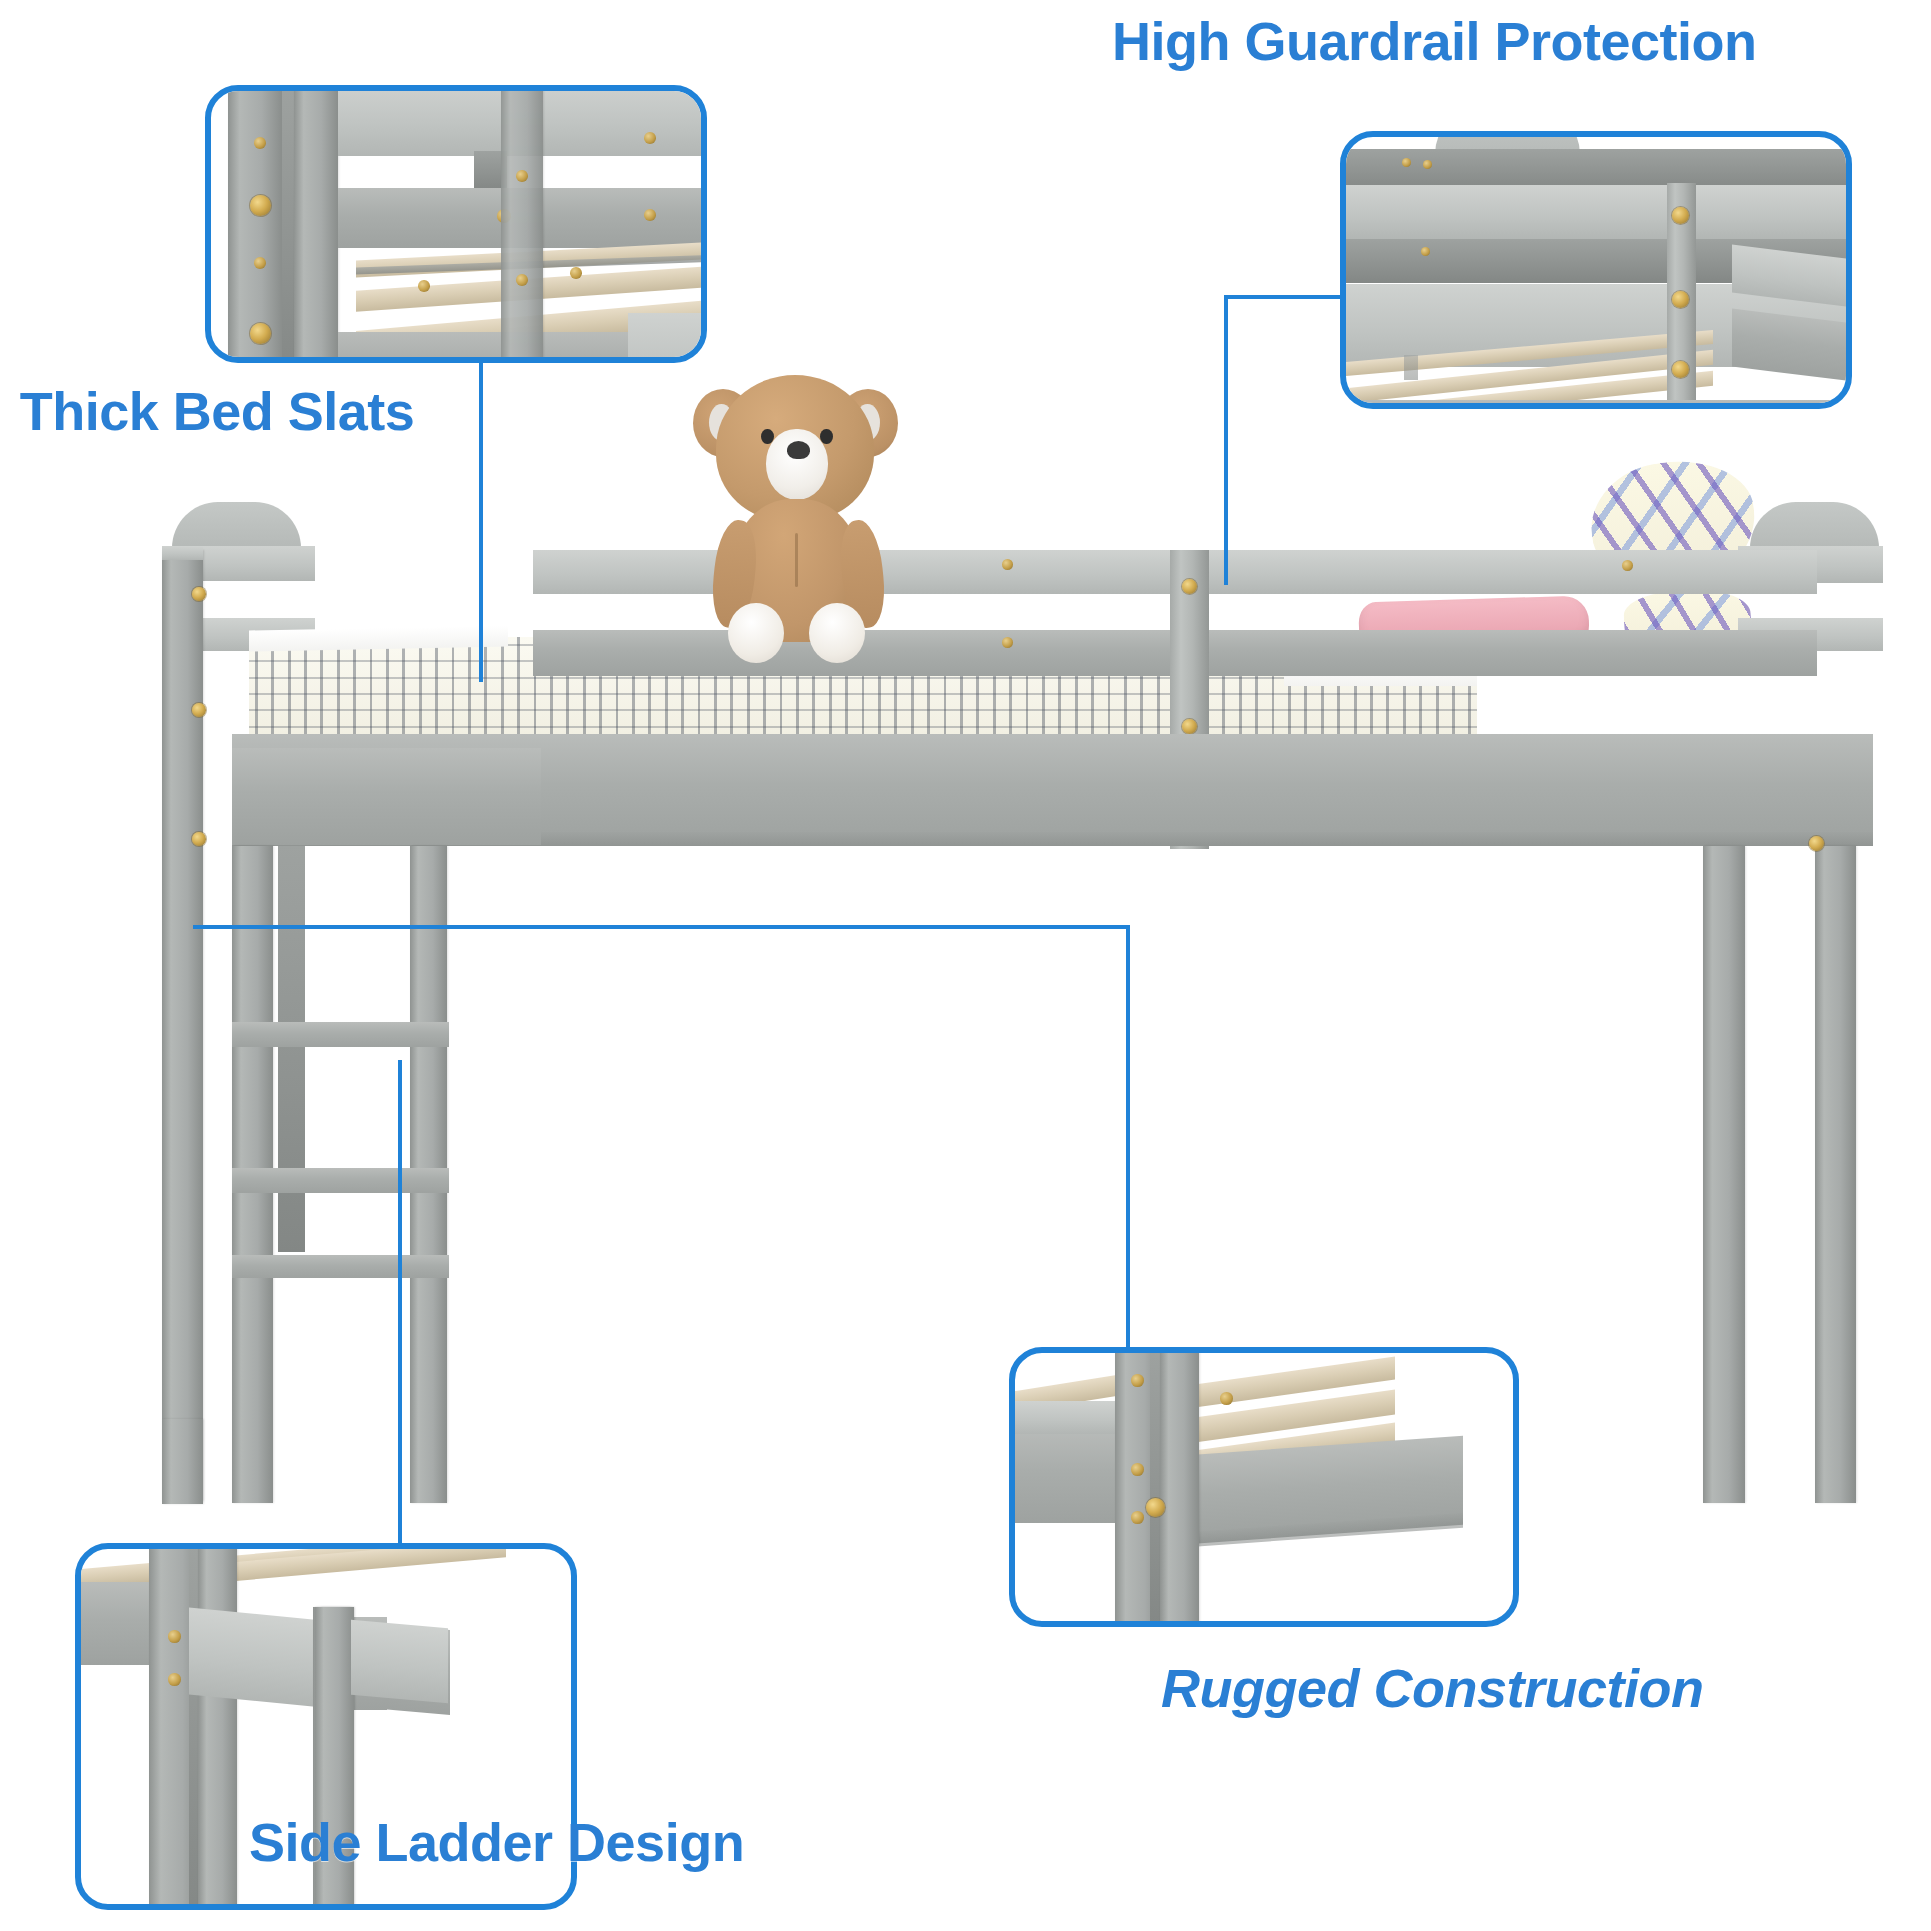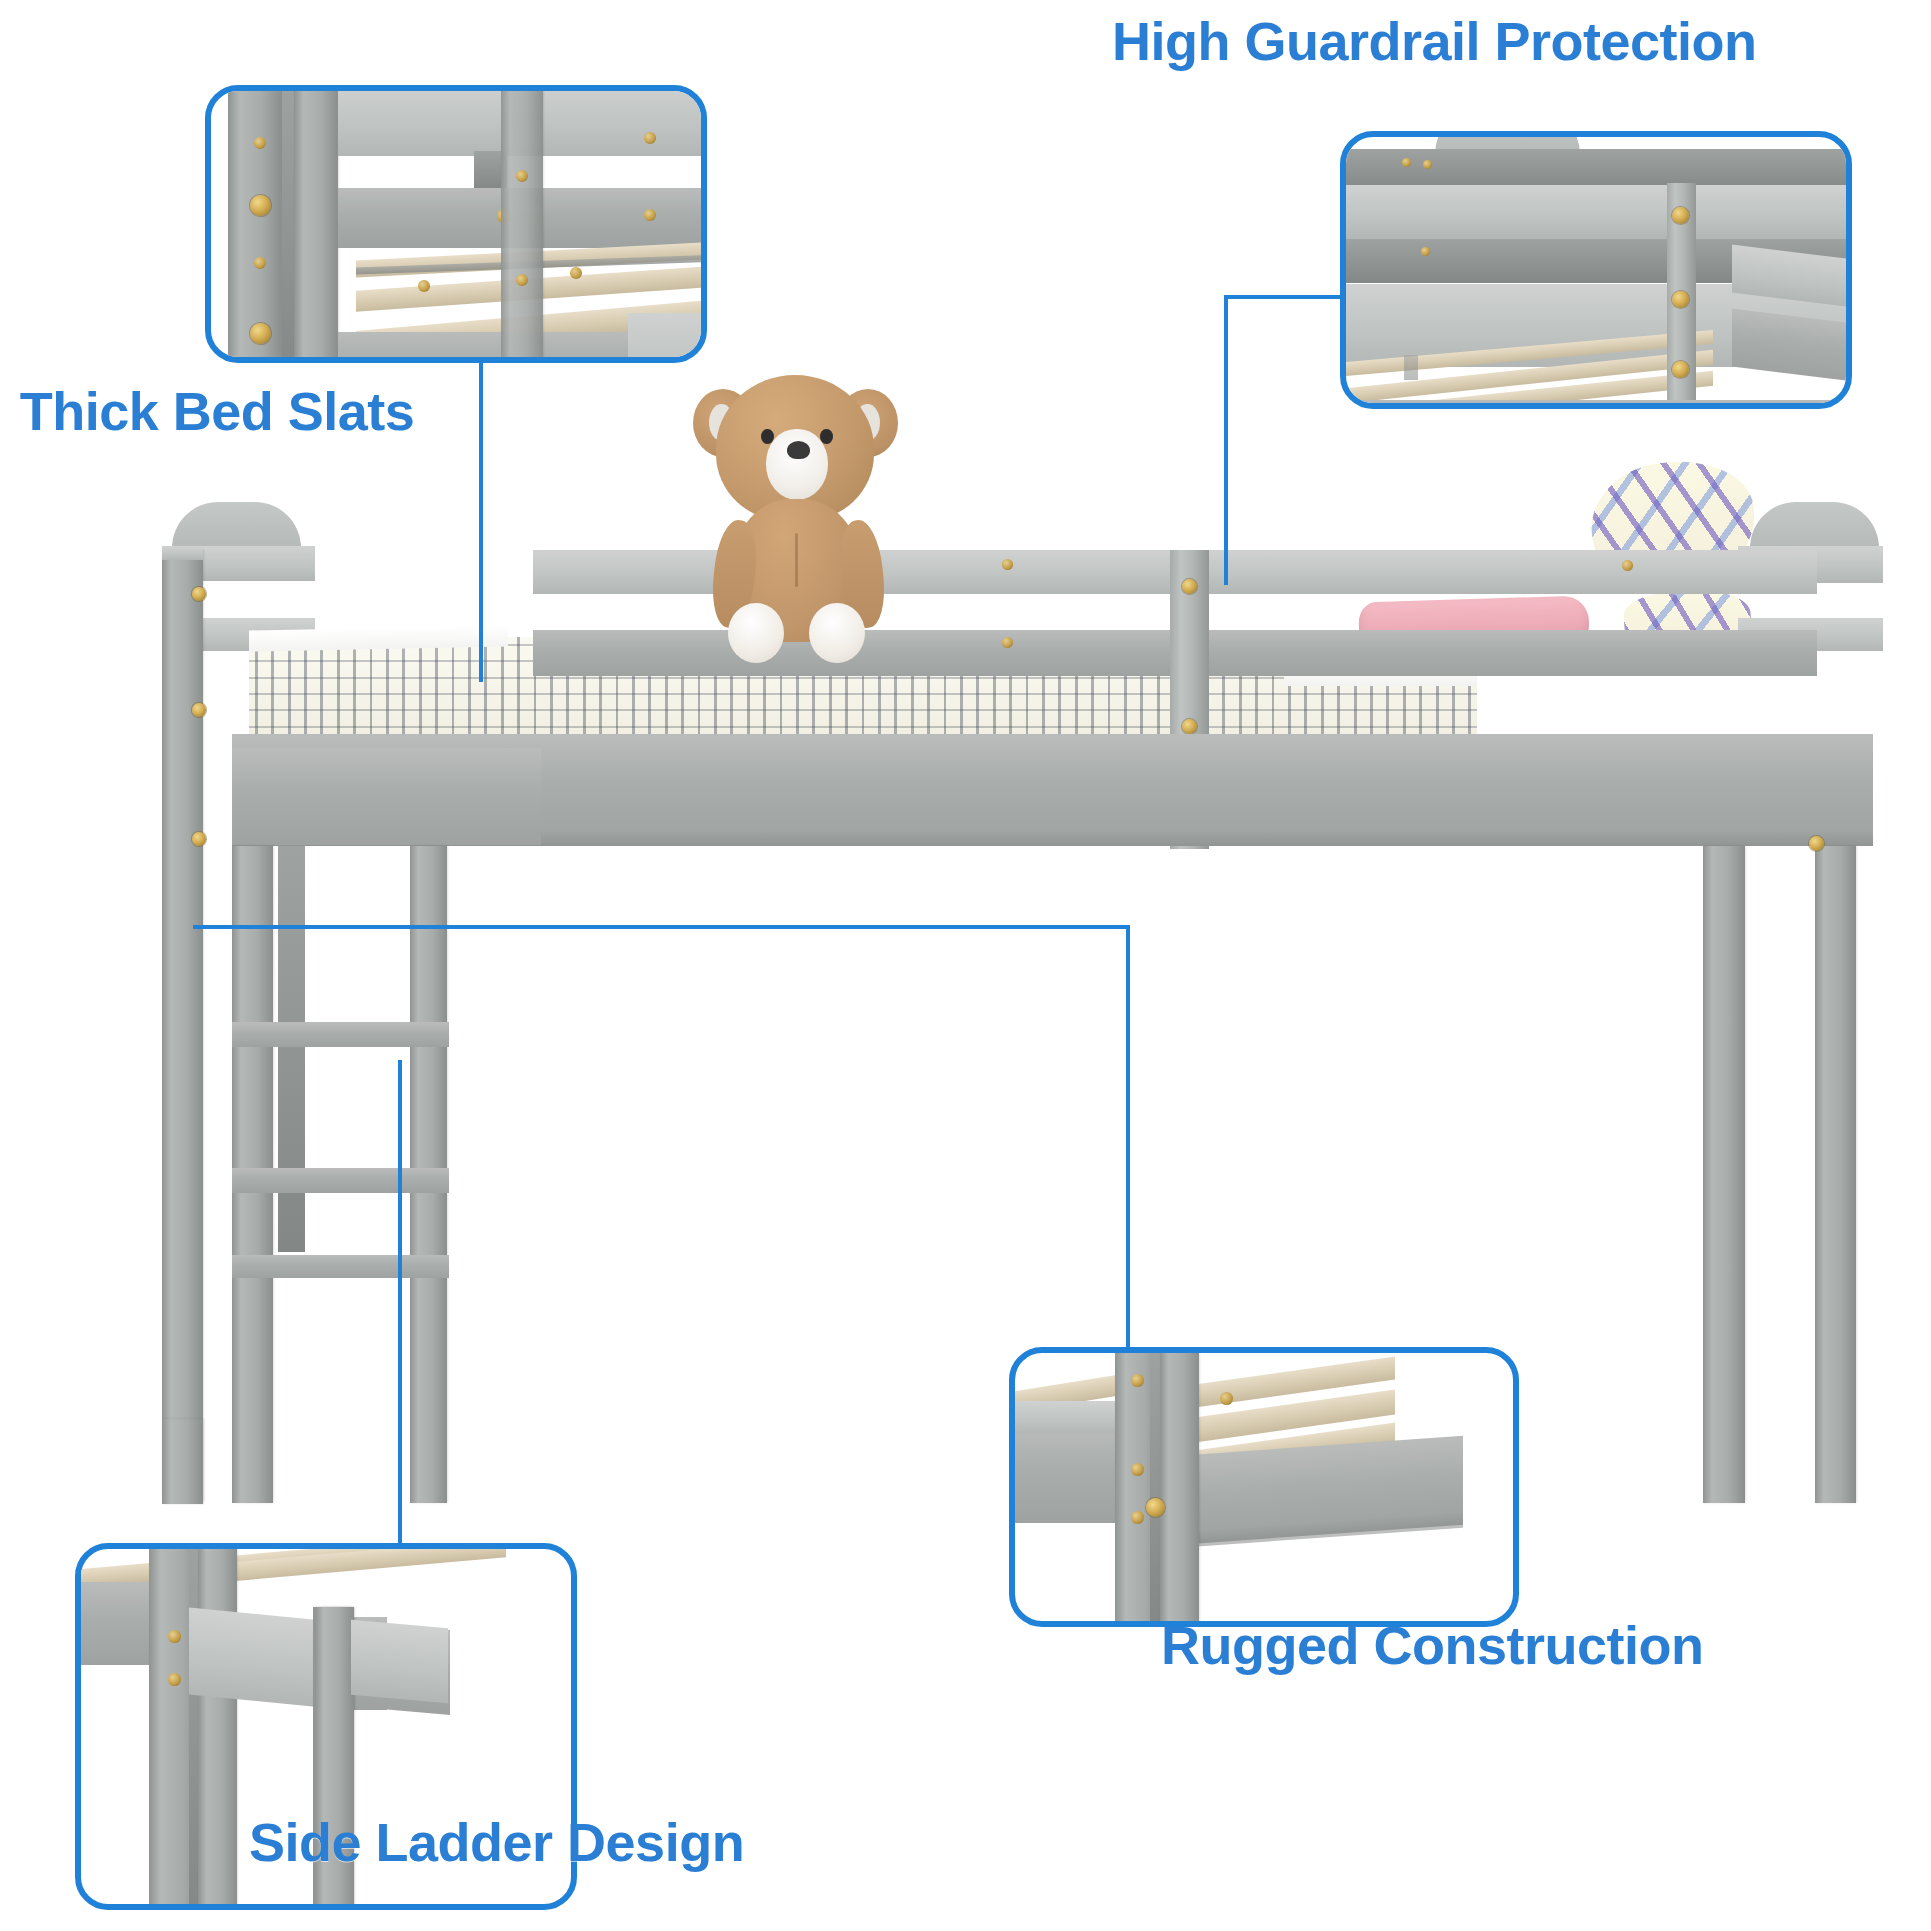--- a/index.html
+++ b/index.html
@@ -30,21 +30,21 @@
     font-family: "Liberation Sans", sans-serif;
     letter-spacing: -0.5px;
     white-space: nowrap;
     font-size: 54px;
     line-height: 1;
     text-shadow: 0 1px 0 rgba(255,255,255,0.6);
   }
   .fl-thick     { left: 7.7px;   top: 384px; margin-left: 12px; }
   .fl-guardrail { left: 1112px; top: 13.5px;  }
   .fl-ladder    { left: 249px;  top: 1815px; }
-  .fl-rugged    { left: 1161px; top: 1618px; }
+  .fl-rugged    { left: 1161px; top: 1661px; font-style: italic; }
 
   
   .callout {
     position: absolute;
     border: 6.8px solid #1f82d8;
     border-radius: 33px;
     overflow: hidden;
     background: #ffffff;
     box-sizing: border-box;
   }

